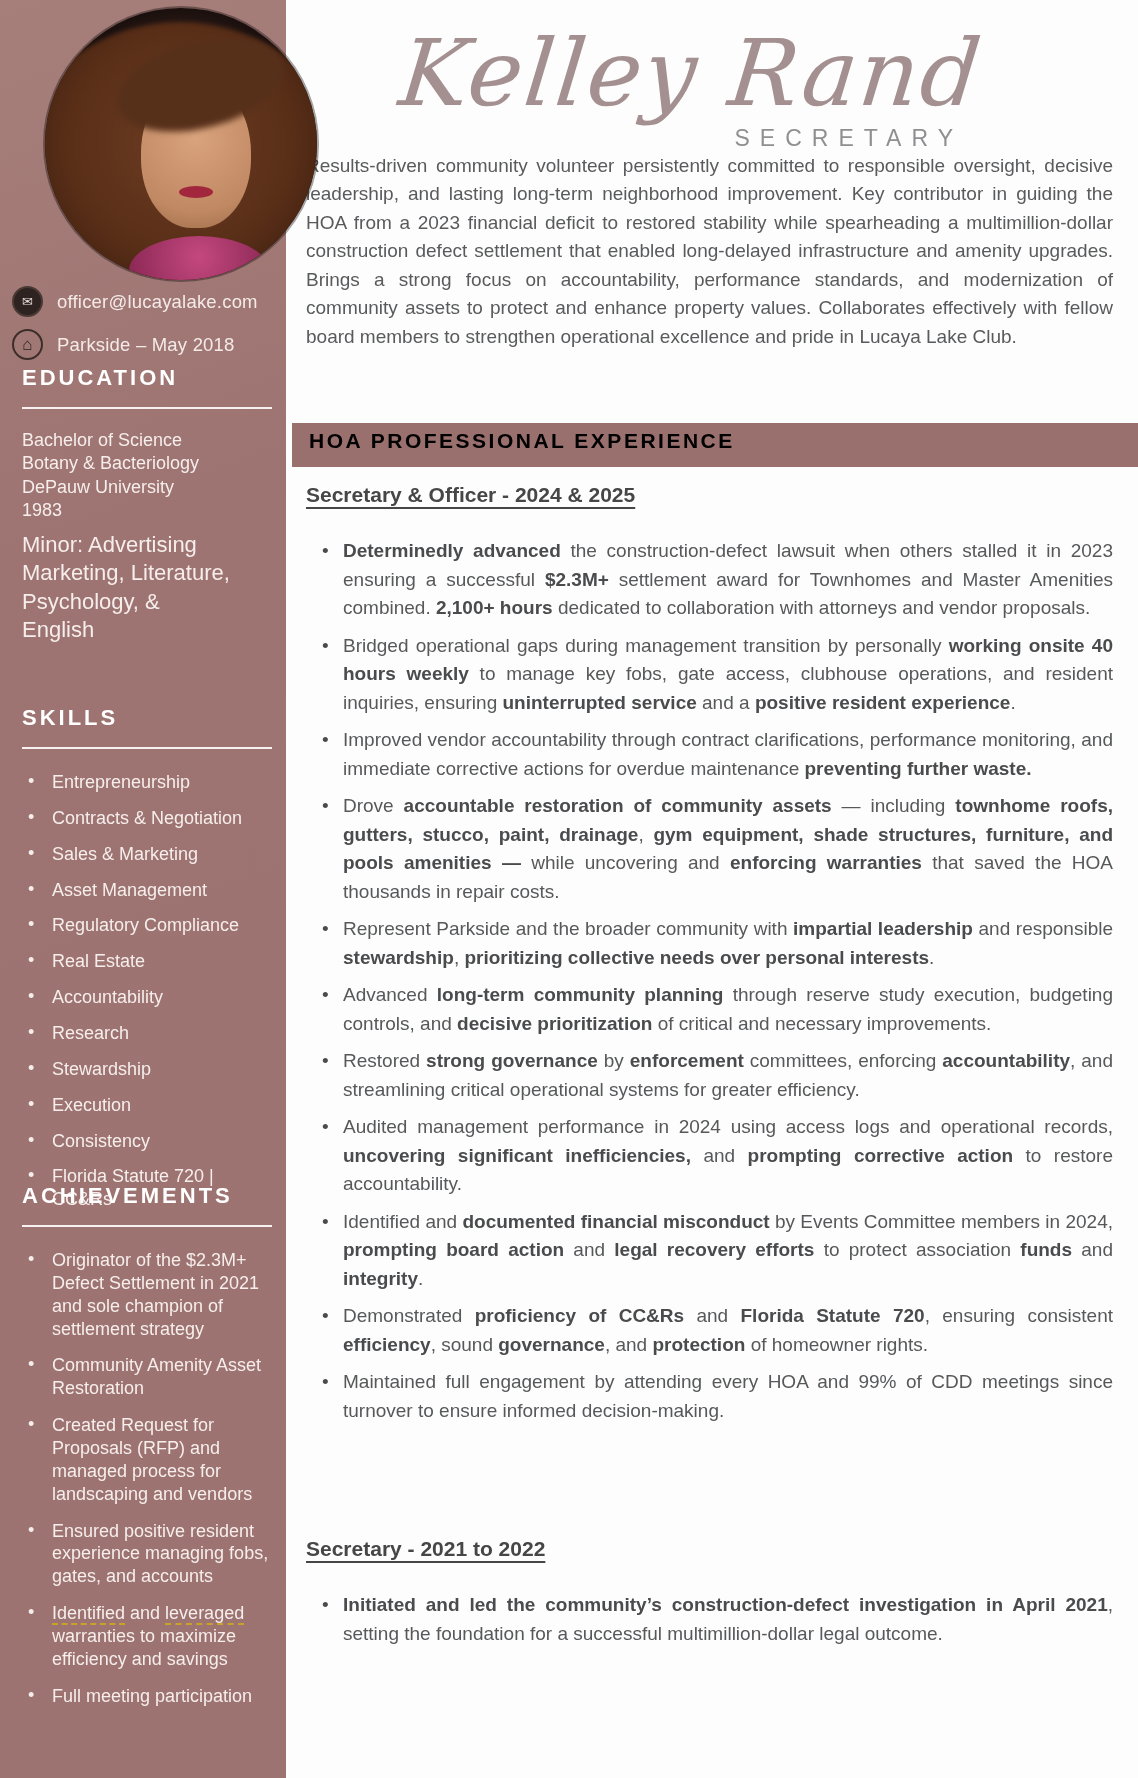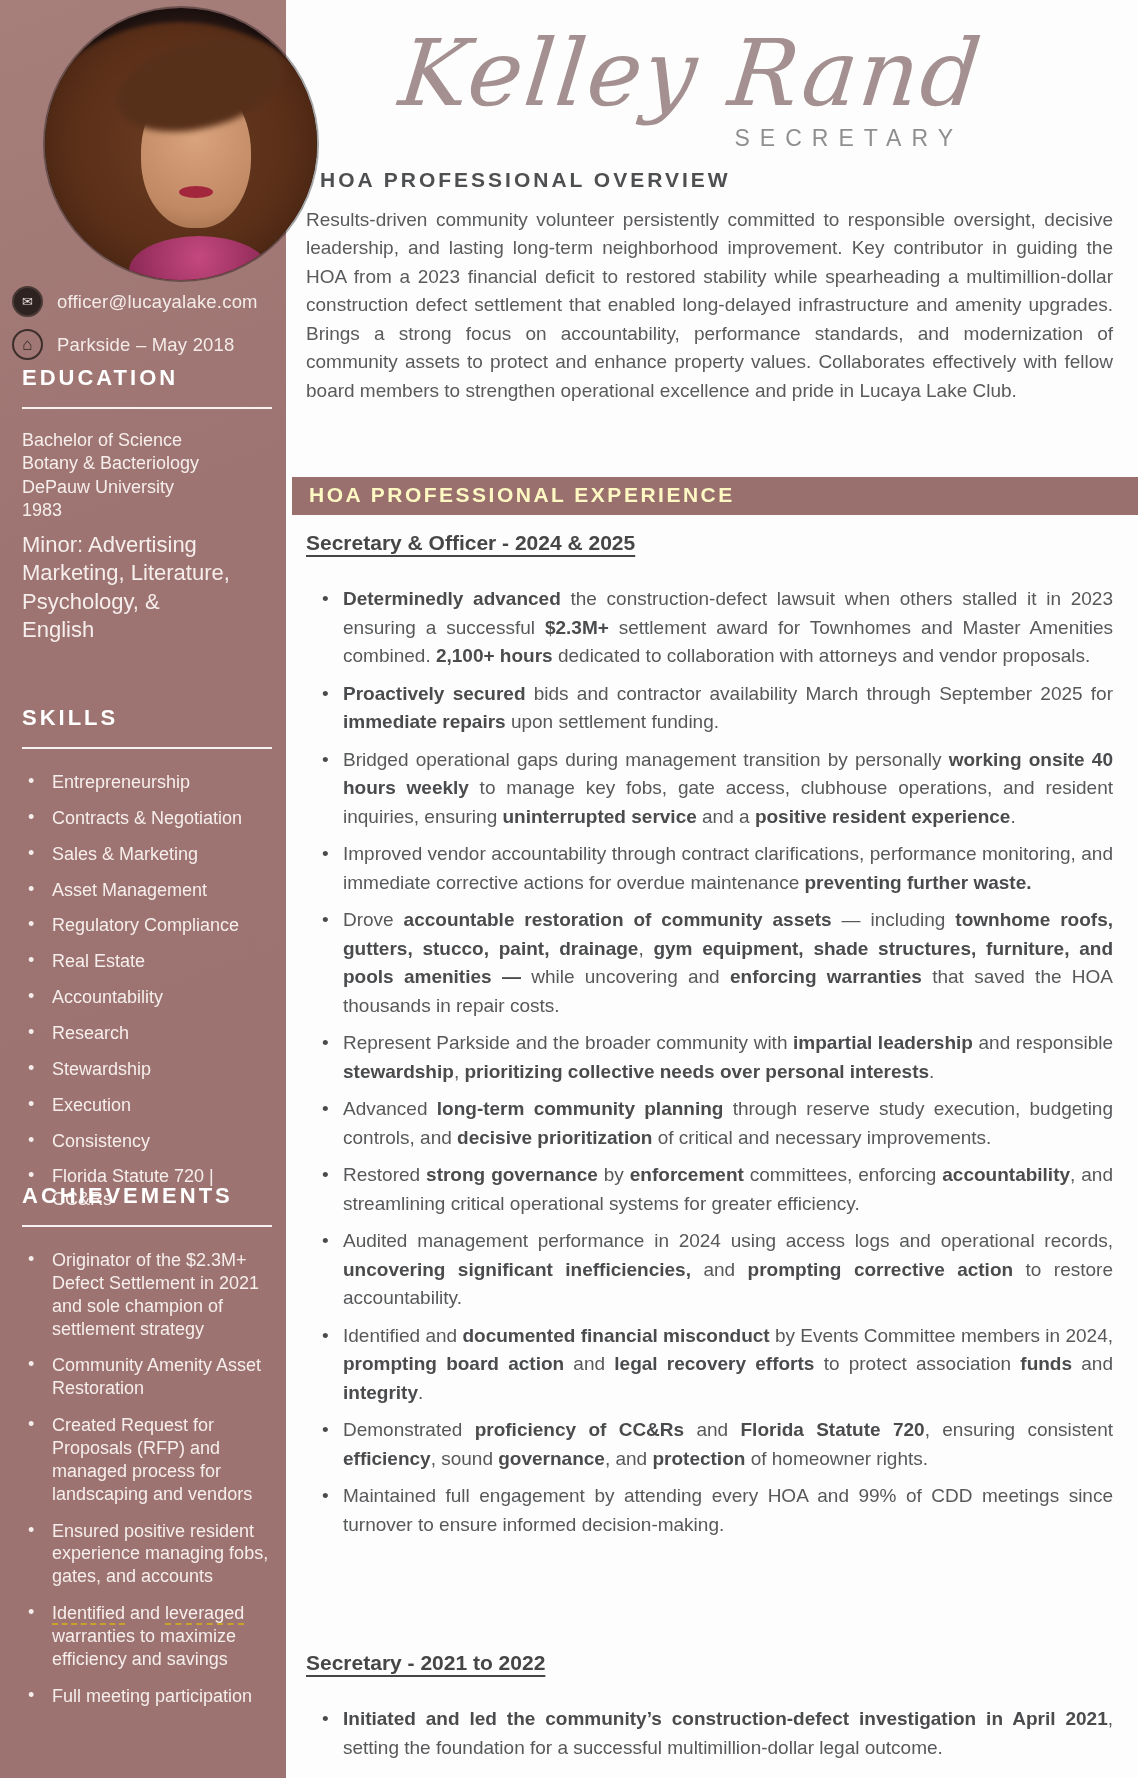--- a/index.html
+++ b/index.html
@@ -83,23 +83,23 @@
     display:block;text-align:right;padding-right:28px;margin-top:2px;
     color:#8f8f91;font-size:23px;letter-spacing:10px;font-weight:400;
   }
   .ov-head{
     margin:16px 0 14px 34px;color:#4e4f51;font-size:21px;font-weight:bold;letter-spacing:3px;
   }
   .ov-text{
     margin:0 25px 0 20px;text-align:justify;color:#595a5c;font-size:19px;line-height:1.5;
   }
   .banner{
-    margin:72px 0 0 6px;background:#99706e;color:#fef9c3;
+    margin:72px 0 0 6px;background:#99706e;color:#000000;
     font-size:21px;font-weight:bold;letter-spacing:2.5px;
-    padding:6px 0 8px 17px;
+    padding:6px 0 14px 17px;
   }
   .role{margin:16px 25px 0 20px;}
   .role.second{margin-top:112px;}
   .role-title{
     display:inline-block;color:#464646;font-size:21px;font-weight:bold;
     text-decoration:underline;text-underline-offset:5px;margin:0 0 30px 0;
   }
   ul.bullets{list-style:none;margin:0;padding:0;}
   ul.bullets li{
     position:relative;padding-left:37px;margin-bottom:9px;
@@ -177,30 +177,28 @@
       </ul>
   </div>
 </div>
 
 <div class="main">
   <div class="name-wrap">
     <div class="big-name">Kelley Rand</div>
     <span class="sub-role">SECRETARY</span>
   </div>
 
-  <div class="ov-head">HOA PROFESSIONAL OVERVIEW</div>
   <p class="ov-text">Results-driven community volunteer persistently committed to responsible oversight, decisive leadership, and lasting long-term neighborhood improvement. Key contributor in guiding the HOA from a 2023 financial deficit to restored stability while spearheading a multimillion-dollar construction defect settlement that enabled long-delayed infrastructure and amenity upgrades. Brings a strong focus on accountability, performance standards, and modernization of community assets to protect and enhance property values. Collaborates effectively with fellow board members to strengthen operational excellence and pride in Lucaya Lake Club.</p>
 
   <div class="banner">HOA PROFESSIONAL EXPERIENCE</div>
 
   <div class="role">
     <h3 class="role-title">Secretary &amp; Officer - 2024 &amp; 2025</h3>
     <ul class="bullets">
         <li><b>Determinedly advanced</b> the construction-defect lawsuit when others stalled it in 2023 ensuring a successful <b>$2.3M+</b> settlement award for Townhomes and Master Amenities combined. <b>2,100+ hours</b> dedicated to collaboration with attorneys and vendor proposals.</li>
-        <li><b>Proactively secured</b> bids and contractor availability March through September 2025 for <b>immediate repairs</b> upon settlement funding.</li>
         <li>Bridged operational gaps during management transition by personally <b>working onsite 40 hours weekly</b> to manage key fobs, gate access, clubhouse operations, and resident inquiries, ensuring <b>uninterrupted service</b> and a <b>positive resident experience</b>.</li>
         <li>Improved vendor accountability through contract clarifications, performance monitoring, and immediate corrective actions for overdue maintenance <b>preventing further waste.</b></li>
         <li>Drove <b>accountable restoration of community assets</b> — including <b>townhome roofs, gutters, stucco, paint, drainage</b>, <b>gym equipment, shade structures, furniture, and pools amenities —</b> while uncovering and <b>enforcing warranties</b> that saved the HOA thousands in repair costs.</li>
         <li>Represent Parkside and the broader community with <b>impartial leadership</b> and responsible <b>stewardship</b>, <b>prioritizing collective needs over personal interests</b>.</li>
         <li>Advanced <b>long-term community planning</b> through reserve study execution, budgeting controls, and <b>decisive prioritization</b> of critical and necessary improvements.</li>
         <li>Restored <b>strong governance</b> by <b>enforcement</b> committees, enforcing <b>accountability</b>, and streamlining critical operational systems for greater efficiency.</li>
         <li>Audited management performance in 2024 using access logs and operational records, <b>uncovering significant inefficiencies,</b> and <b>prompting corrective action</b> to restore accountability.</li>
         <li>Identified and <b>documented financial misconduct</b> by Events Committee members in 2024, <b>prompting board action</b> and <b>legal recovery efforts</b> to protect association <b>funds</b> and <b>integrity</b>.</li>
         <li>Demonstrated <b>proficiency of CC&amp;Rs</b> and <b>Florida Statute 720</b>, ensuring consistent <b>efficiency</b>, sound <b>governance</b>, and <b>protection</b> of homeowner rights.</li>
         <li>Maintained full engagement by attending every HOA and 99% of CDD meetings since turnover to ensure informed decision-making.</li>

